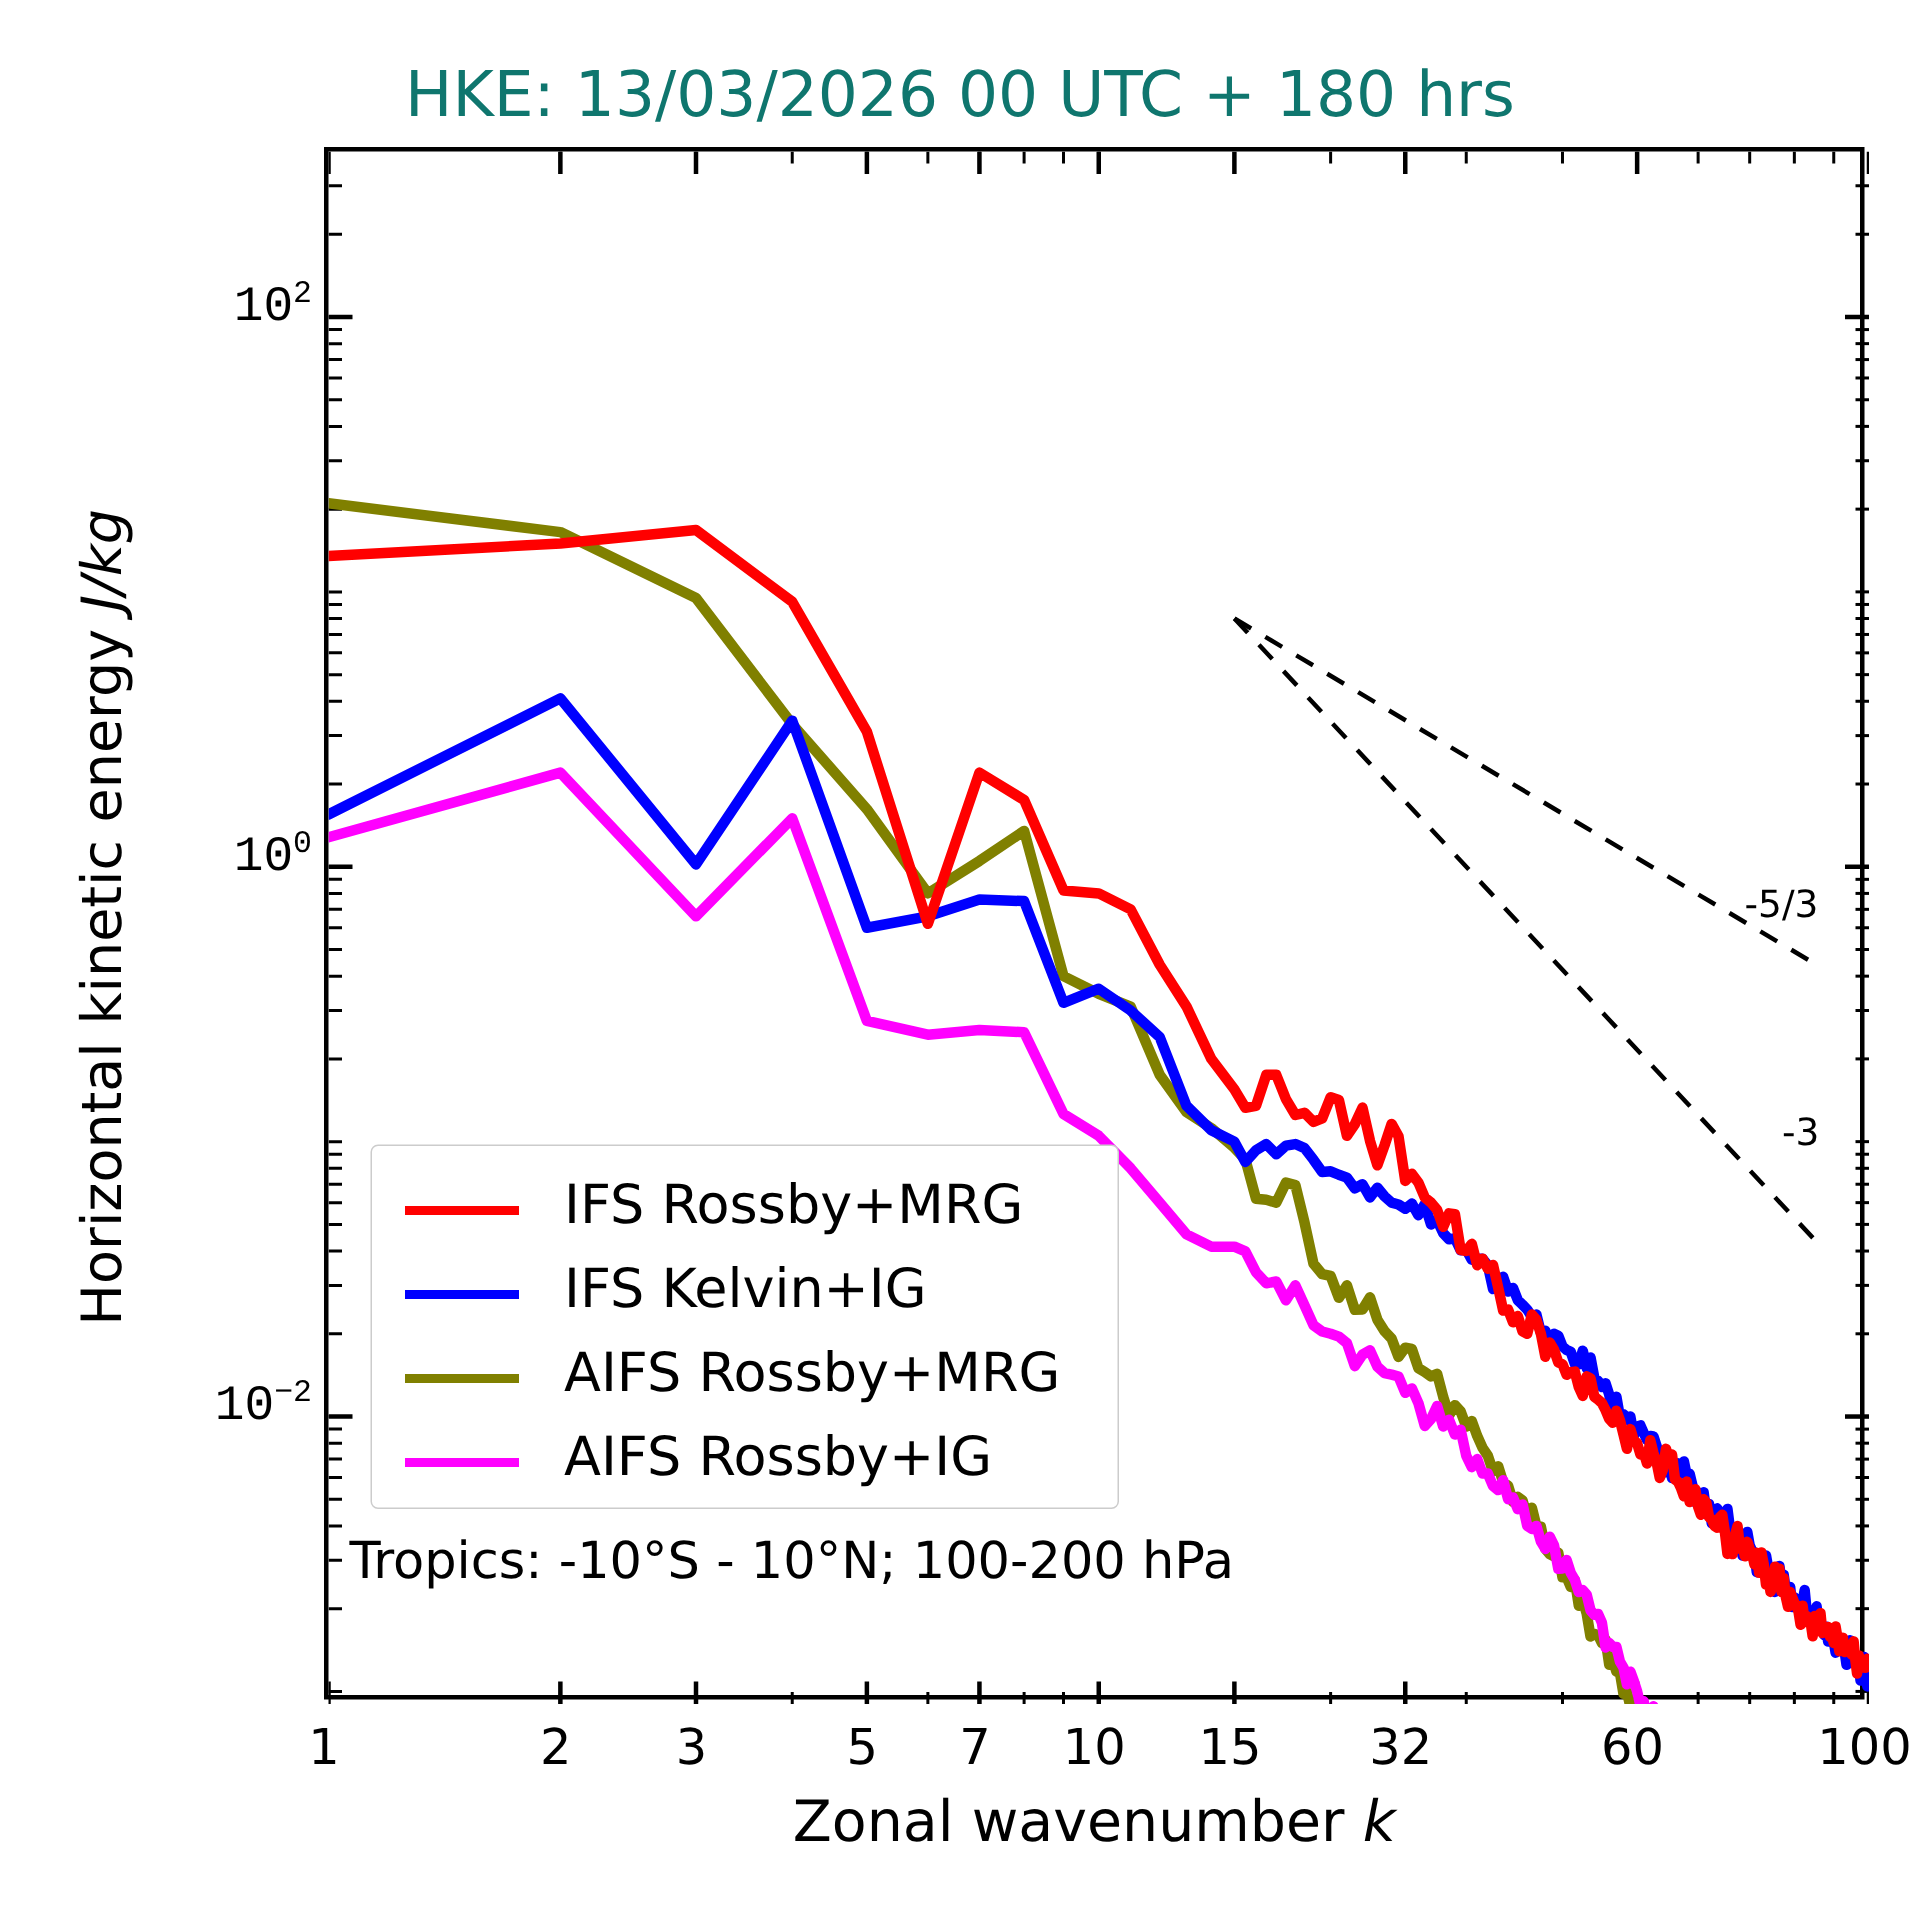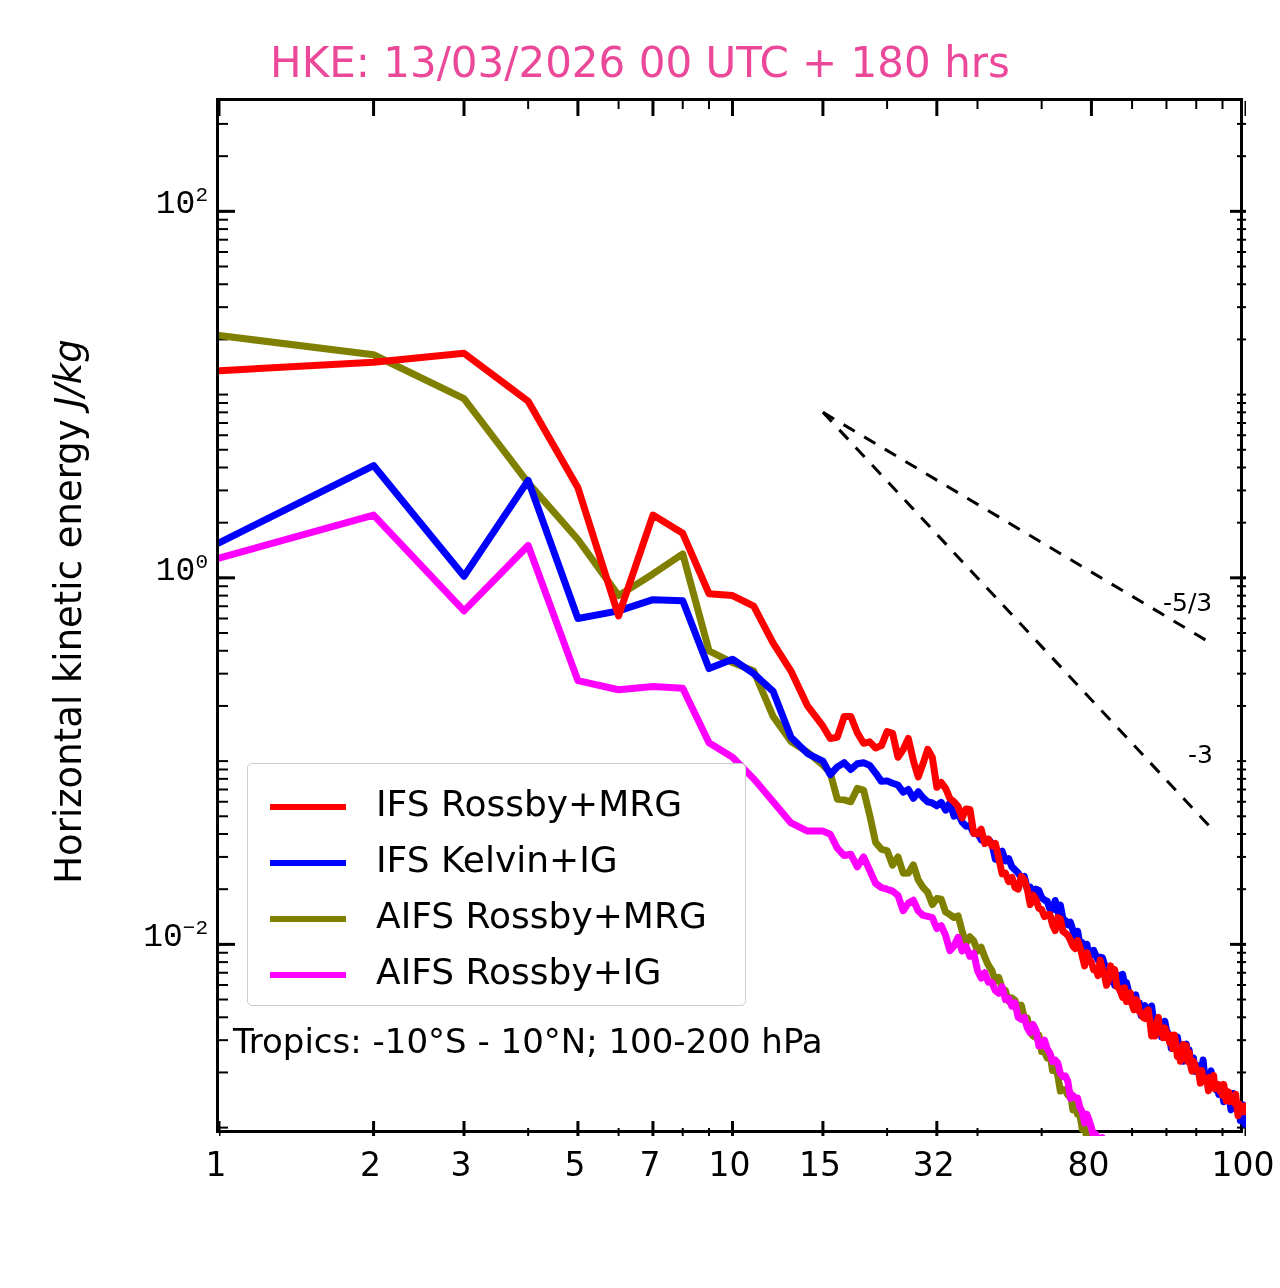--- a/index.html
+++ b/index.html
@@ -1,21 +1,21 @@
 <!DOCTYPE html>
 <html><head>
 <meta charset="utf-8">
 <style>
   html,body{margin:0;padding:0;background:#ffffff;}
   body{width:1280px;height:1288px;position:relative;overflow:hidden;
        font-family:"DejaVu Sans","Liberation Sans",sans-serif;color:#000;}
   #root{position:absolute;inset:0;}
 
   .title{position:absolute;left:0;top:38px;width:1280px;text-align:center;
-         font-size:42px;letter-spacing:0px;color:#ec4899;}
+         font-size:42px;letter-spacing:0px;color:#0f766e;}
 
   .ylabel{position:absolute;left:-262px;top:590px;width:660px;text-align:center;
           transform:rotate(-90deg);transform-origin:50% 50%;font-size:37px;white-space:nowrap;}
   .ylabel i{font-style:italic;}
   .xlabel{position:absolute;left:216px;top:1192px;width:1027px;text-align:center;
           font-size:38px;}
   .xlabel i{font-style:italic;}
 
   .plotframe{position:absolute;left:216px;top:98px;width:1027px;height:1035px;
              box-sizing:border-box;border:3px solid #000;background:#fff;}
@@ -57,21 +57,21 @@
     </div>
   <div class="xtickwrap" id="xtlabels">
       <div class="xtick" style="left: 216px;">1</div>
       <div class="xtick" style="left: 370.579px;">2</div>
       <div class="xtick" style="left: 461.002px;">3</div>
       <div class="xtick" style="left: 574.921px;">5</div>
       <div class="xtick" style="left: 649.958px;">7</div>
       <div class="xtick" style="left: 729.5px;">10</div>
       <div class="xtick" style="left: 819.923px;">15</div>
       <div class="xtick" style="left: 933.842px;">32</div>
-      <div class="xtick" style="left: 1088.42px;">80</div>
+      <div class="xtick" style="left: 1088.42px;">60</div>
       <div class="xtick" style="left: 1243px;">100</div>
     </div>
 
   <div class="plotframe">
     <svg class="canvas" id="plotsvg" viewBox="0 0 1027 1035" preserveAspectRatio="none">
         <line x1="154.57890277345433" y1="1035" x2="154.57890277345433" y2="1027" stroke="#000" stroke-width="2"></line>
         <line x1="154.57890277345433" y1="0" x2="154.57890277345433" y2="8" stroke="#000" stroke-width="2"></line>
         <line x1="245.00176429854665" y1="1035" x2="245.00176429854665" y2="1027" stroke="#000" stroke-width="2"></line>
         <line x1="245.00176429854665" y1="0" x2="245.00176429854665" y2="8" stroke="#000" stroke-width="2"></line>
         <line x1="309.15780554690866" y1="1035" x2="309.15780554690866" y2="1027" stroke="#000" stroke-width="2"></line>
@@ -235,20 +235,23 @@
           <line x1="603.9228615250923" y1="311.3475178910628" x2="990.7566183542893" y2="541.4392690777609" stroke="#000" stroke-width="3" stroke-dasharray="13 11"></line>
           <line x1="603.9228615250923" y1="311.3475178910628" x2="990.7566183542893" y2="725.5043868897394" stroke="#000" stroke-width="3" stroke-dasharray="13 11"></line>
           <path d="M0.00 234.54 L154.58 253.73 L245.00 297.67 L309.16 381.82 L358.92 438.45 L399.58 494.60 L433.96 472.96 L463.74 452.96 L490.00 549.77 L513.50 561.54 L534.76 570.06 L554.16 615.56 L572.01 640.45 L588.54 651.08 L603.92 664.18 L611.24 671.88 L618.32 698.15 L625.18 698.87 L631.84 700.76 L638.30 687.41 L644.58 689.06 L650.69 714.02 L656.64 741.41 L662.43 748.35 L668.08 749.55 L673.59 764.19 L678.96 755.92 L684.21 772.23 L689.33 772.04 L694.35 763.90 L699.25 778.82 L704.04 786.40 L708.74 791.44 L713.34 803.59 L717.84 797.47 L722.26 798.30 L726.59 811.09 L730.84 813.60 L735.01 816.58 L739.10 814.90 L743.12 830.19 L747.06 842.56 L750.94 835.77 L754.75 839.87 L758.50 849.99 L762.19 846.32 L765.81 856.29 L769.38 864.21 L772.89 869.50 L776.35 879.84 L779.76 876.43 L783.11 887.15 L786.41 889.50 L789.67 900.26 L792.88 896.95 L796.04 899.32 L799.16 910.53 L802.24 904.11 L805.27 916.28 L808.27 916.85 L811.22 931.59 L814.13 935.02 L817.01 936.57 L819.85 934.12 L822.66 950.57 L825.43 950.50 L828.16 956.94 L830.87 952.31 L833.54 969.48 L836.18 965.85 L838.79 974.70 L841.36 990.06 L843.91 988.22 L846.43 989.16 L848.92 994.34 L851.39 992.00 L853.83 1008.86 L856.24 1005.79 L858.62 1013.44 L860.98 1014.27 L863.32 1028.22 L865.63 1026.89 L867.92 1036.79 L870.18 1036.36 L872.42 1050.58 L874.64 1046.08 L876.84 1062.13 L879.01 1064.67 L881.17 1075.66 L883.30 1075.67 L885.42 1090.17 L887.51 1090.17 L889.58 1090.17 L891.64 1090.17 L893.68 1090.17 L895.69 1090.17 L897.69 1090.17 L899.68 1090.17 L901.64 1090.17 L903.59 1090.17 L905.52 1090.17 L907.43 1090.17 L909.33 1090.17 L911.21 1090.17 L913.08 1090.17 " fill="none" stroke="#808000" stroke-width="7" stroke-linejoin="round" stroke-linecap="round"></path>
           <path d="M0.00 457.20 L154.58 414.09 L245.00 509.91 L309.16 444.57 L358.92 579.59 L399.58 588.78 L433.96 585.60 L463.74 587.18 L490.00 641.71 L513.50 656.22 L534.76 677.86 L554.16 700.76 L572.01 721.90 L588.54 730.10 L603.92 730.10 L611.24 733.25 L618.32 747.14 L625.18 754.53 L631.84 753.31 L638.30 765.86 L644.58 755.92 L650.69 769.25 L656.64 782.44 L662.43 786.67 L668.08 788.19 L673.59 790.11 L678.96 794.40 L684.21 809.77 L689.33 802.07 L694.35 799.22 L699.25 810.03 L704.04 814.44 L708.74 815.45 L713.34 816.70 L717.84 827.53 L722.26 824.59 L726.59 834.34 L730.84 849.59 L735.01 844.97 L739.10 836.35 L743.12 849.99 L747.06 845.55 L750.94 855.36 L754.75 852.15 L758.50 869.50 L762.19 877.10 L765.81 871.74 L769.38 881.31 L772.89 881.40 L776.35 889.62 L779.76 892.40 L783.11 885.77 L786.41 898.52 L789.67 897.28 L792.88 905.16 L796.04 901.95 L799.16 916.28 L802.24 918.33 L805.27 916.28 L808.27 926.72 L811.22 931.59 L814.13 923.46 L817.01 929.22 L819.85 944.82 L822.66 944.67 L825.43 939.05 L828.16 947.56 L830.87 952.20 L833.54 960.33 L836.18 959.04 L838.79 962.07 L841.36 972.50 L843.91 975.53 L846.43 975.01 L848.92 980.72 L851.39 997.29 L853.83 994.34 L856.24 996.95 L858.62 997.04 L860.98 1006.78 L863.32 1010.79 L865.63 1021.89 L867.92 1013.44 L870.18 1019.56 L872.42 1026.61 L874.64 1036.17 L876.84 1033.25 L879.01 1050.66 L881.17 1044.37 L883.30 1036.59 L885.42 1051.66 L887.51 1055.23 L889.58 1064.66 L891.64 1074.73 L893.68 1072.76 L895.69 1087.66 L897.69 1090.17 L899.68 1086.18 L901.64 1090.17 L903.59 1090.17 L905.52 1090.17 L907.43 1090.17 L909.33 1090.17 L911.21 1090.17 L913.08 1090.17 " fill="none" stroke="#ff00ff" stroke-width="7" stroke-linejoin="round" stroke-linecap="round"></path>
           <path d="M0.00 441.97 L154.58 364.55 L245.00 475.27 L309.16 379.45 L358.92 517.50 L399.58 509.91 L433.96 498.69 L463.74 499.74 L490.00 567.53 L513.50 558.16 L534.76 572.67 L554.16 590.43 L572.01 636.22 L588.54 652.52 L603.92 660.10 L611.24 673.66 L618.32 665.88 L625.18 661.72 L631.84 668.49 L638.30 662.74 L644.58 661.71 L650.69 664.41 L656.64 672.10 L662.43 680.37 L668.08 679.88 L673.59 682.18 L678.96 684.07 L684.21 691.23 L689.33 688.49 L694.35 697.29 L699.25 690.80 L704.04 696.62 L708.74 700.76 L713.34 701.99 L717.84 704.84 L722.26 701.38 L726.59 709.14 L730.84 701.80 L735.01 715.27 L739.10 712.31 L743.12 721.04 L747.06 725.20 L750.94 724.54 L754.75 732.55 L758.50 732.04 L762.19 738.86 L765.81 738.16 L769.38 738.23 L772.89 742.53 L776.35 758.31 L779.76 752.04 L783.11 750.21 L786.41 760.00 L789.67 757.64 L792.88 765.80 L796.04 768.87 L799.16 772.04 L802.24 776.94 L805.27 775.36 L808.27 787.70 L811.22 786.23 L814.13 796.03 L817.01 788.19 L819.85 789.48 L822.66 796.58 L825.43 798.95 L828.16 800.20 L830.87 808.15 L833.54 808.48 L836.18 799.46 L838.79 811.09 L841.36 804.03 L843.91 817.72 L846.43 819.58 L848.92 823.71 L851.39 821.20 L853.83 828.85 L856.24 841.42 L858.62 830.19 L860.98 843.88 L863.32 841.78 L865.63 845.43 L867.92 843.36 L870.18 856.38 L872.42 849.99 L874.64 849.31 L876.84 854.44 L879.01 858.94 L881.17 856.29 L883.30 856.65 L885.42 863.13 L887.51 870.56 L889.58 869.50 L891.64 880.47 L893.68 869.50 L895.69 884.39 L897.69 876.43 L899.68 874.45 L901.64 881.40 L903.59 873.27 L905.52 882.70 L907.43 881.56 L909.33 889.50 L911.21 900.47 L913.08 893.89 L914.93 899.91 L916.77 893.89 L918.59 908.55 L920.39 901.77 L922.18 914.47 L923.96 906.91 L925.72 904.58 L927.47 906.91 L929.21 909.17 L930.93 912.40 L932.64 904.99 L934.34 918.30 L936.02 922.25 L937.69 918.30 L939.35 921.11 L940.99 924.67 L942.63 935.96 L944.25 929.22 L945.86 920.28 L947.46 929.22 L949.05 932.76 L950.62 934.04 L952.19 947.14 L953.74 939.18 L955.28 935.98 L956.82 939.18 L958.34 935.99 L959.85 944.67 L961.35 955.75 L962.84 950.57 L964.33 960.28 L965.80 947.56 L967.26 942.98 L968.71 953.69 L970.16 948.86 L971.59 960.33 L973.02 959.12 L974.43 956.94 L975.84 970.34 L977.24 963.86 L978.63 966.17 L980.01 969.48 L981.38 970.55 L982.74 966.81 L984.10 959.04 L985.45 973.06 L986.79 972.83 L988.12 978.09 L989.44 983.85 L990.76 975.53 L992.06 969.90 L993.36 981.17 L994.66 982.54 L995.94 985.80 L997.22 989.06 L998.49 983.45 L999.76 993.39 L1001.01 988.71 L1002.26 985.94 L1003.50 993.29 L1004.74 1000.76 L1005.97 991.22 L1007.19 996.42 L1008.41 996.50 L1009.61 997.28 L1010.82 1000.41 L1012.01 1008.88 L1013.20 998.71 L1014.38 992.55 L1015.56 1003.92 L1016.73 1006.54 L1017.90 1007.59 L1019.05 1003.60 L1020.21 1005.73 L1021.35 1019.40 L1022.49 1010.79 L1023.63 1003.66 L1024.76 1014.80 L1025.88 1023.26 L1027.00 1013.44 " fill="none" stroke="#0000ff" stroke-width="7" stroke-linejoin="round" stroke-linecap="round"></path>
           <path d="M0.00 269.70 L154.58 261.32 L245.00 252.30 L309.16 300.22 L358.92 386.80 L399.58 514.89 L433.96 414.09 L463.74 432.31 L490.00 492.64 L513.50 494.60 L534.76 505.23 L554.16 542.18 L572.01 570.06 L588.54 604.94 L603.92 625.22 L611.24 637.47 L618.32 636.22 L625.18 615.54 L631.84 615.56 L638.30 631.73 L644.58 642.34 L650.69 640.86 L656.64 646.93 L662.43 644.62 L668.08 630.53 L673.59 632.34 L678.96 656.22 L684.21 648.48 L689.33 637.40 L694.35 659.60 L699.25 675.90 L704.04 662.50 L708.74 648.29 L713.34 656.52 L717.84 686.25 L722.26 681.56 L726.59 687.36 L730.84 697.35 L735.01 700.76 L739.10 705.61 L743.12 716.87 L747.06 707.89 L750.94 708.41 L754.75 732.25 L758.50 733.03 L762.19 728.24 L765.81 742.53 L769.38 738.12 L772.89 744.80 L776.35 742.34 L779.76 757.26 L783.11 772.72 L786.41 772.04 L789.67 780.54 L792.88 776.38 L796.04 786.59 L799.16 788.19 L802.24 775.40 L805.27 778.82 L808.27 788.20 L811.22 803.50 L814.13 793.98 L817.01 798.82 L819.85 807.29 L822.66 808.48 L825.43 815.51 L828.16 813.79 L830.87 813.40 L833.54 823.71 L836.18 829.61 L838.79 816.58 L841.36 817.91 L843.91 830.19 L846.43 832.11 L848.92 834.34 L851.39 839.09 L853.83 844.97 L856.24 847.51 L858.62 839.47 L860.98 845.90 L863.32 855.36 L865.63 864.90 L867.92 851.74 L870.18 859.28 L872.42 861.12 L874.64 868.67 L876.84 867.32 L879.01 874.61 L881.17 859.15 L883.30 867.73 L885.42 874.05 L887.51 884.30 L889.58 878.88 L891.64 864.88 L893.68 871.74 L895.69 868.72 L897.69 885.35 L899.68 886.81 L901.64 890.94 L903.59 896.43 L905.52 886.71 L907.43 900.41 L909.33 898.52 L911.21 891.86 L913.08 903.45 L914.93 908.78 L916.77 898.52 L918.59 900.81 L920.39 910.53 L922.18 911.81 L923.96 916.28 L925.72 917.47 L927.47 910.53 L929.21 908.90 L930.93 920.37 L932.64 934.92 L934.34 926.91 L936.02 935.04 L937.69 922.49 L939.35 916.39 L940.99 931.59 L942.63 929.79 L944.25 936.57 L945.86 926.87 L947.46 931.59 L949.05 934.64 L950.62 941.88 L952.19 934.19 L953.74 947.56 L955.28 933.94 L956.82 941.88 L958.34 955.39 L959.85 950.57 L961.35 960.25 L962.84 956.94 L964.33 943.44 L965.80 950.57 L967.26 944.76 L968.71 960.33 L970.16 951.19 L971.59 963.86 L973.02 970.21 L974.43 960.33 L975.84 963.97 L977.24 967.57 L978.63 969.46 L980.01 973.46 L981.38 982.16 L982.74 969.48 L984.10 980.40 L985.45 976.37 L986.79 980.76 L988.12 980.72 L989.44 989.87 L990.76 976.37 L992.06 981.63 L993.36 983.45 L994.66 974.54 L995.94 987.73 L997.22 985.89 L998.49 983.92 L999.76 983.74 L1001.01 990.21 L1002.26 989.25 L1003.50 994.34 L1004.74 983.39 L1005.97 990.71 L1007.19 999.89 L1008.41 996.50 L1009.61 990.90 L1010.82 1000.41 L1012.01 996.36 L1013.20 997.04 L1014.38 996.30 L1015.56 1002.14 L1016.73 993.24 L1017.90 1005.73 L1019.05 1014.66 L1020.21 1002.73 L1021.35 1010.92 L1022.49 1007.59 L1023.63 1010.66 L1024.76 1010.79 L1025.88 1004.92 L1027.00 1008.22 " fill="none" stroke="#ff0000" stroke-width="7" stroke-linejoin="round" stroke-linecap="round"></path>
         </g>
       </svg>
   </div>
 
+  <div class="xlabel">
+    <span>Zonal wavenumber </span><i>k</i>
+  </div>
 
   <div class="legend" id="legendbox">
       <div class="legrow" style="top: 70px;">
         <div class="legline" style="background: rgb(0, 0, 255);"></div>
         <div class="legtext">IFS Kelvin+IG</div>
       </div>
       <div class="legrow" style="top: 14px;">
         <div class="legline" style="background: rgb(255, 0, 0);"></div>
         <div class="legtext">IFS Rossby+MRG</div>
       </div>

